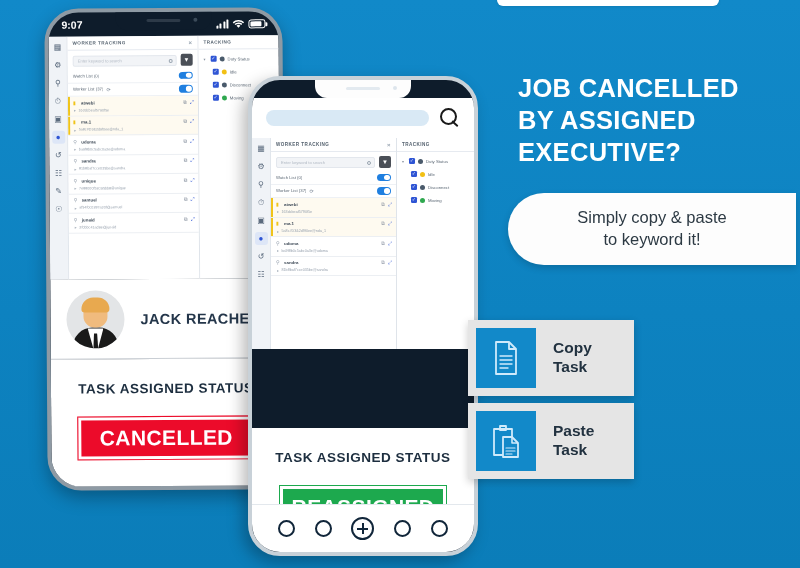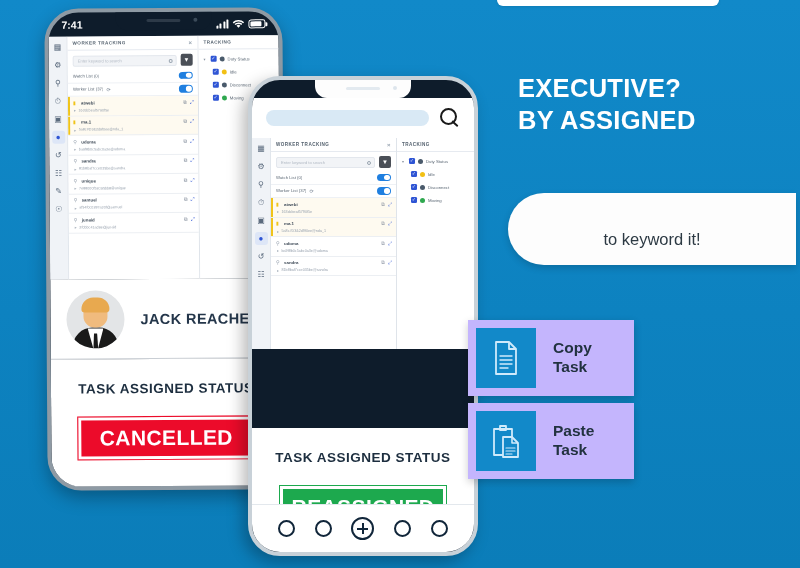--- a/index.html
+++ b/index.html
@@ -50,21 +50,21 @@
   .pill-text {
     color: #2d3a44;
     font-size: 16.5px;
     line-height: 1.32;
     font-weight: normal;
   }
 
   
   .card {
     position: absolute;
-    background: #c4b5fd;
+    background: #e5e5e5;
     box-shadow: 0 3px 8px rgba(0,0,0,.20);
     display: flex; align-items: center;
   }
   .card-copy  { left: 468px; top: 320px; width: 166px; height: 76px; }
   .card-paste { left: 468px; top: 403px; width: 166px; height: 76px; }
   .card-icon {
     width: 60px; height: 60px; margin-left: 8px;
     background: #1289c9;
     display: flex; align-items: center; justify-content: center;
     flex: none;
@@ -422,21 +422,21 @@
 
 <div class="top-band"></div>
 
 <div class="phone phone-back">
   <div class="notch">
     <div class="notch-speaker"></div>
     <div class="notch-cam"></div>
   </div>
 
   <div class="statusbar">
-    <span>7:41</span>
+    <span>9:07</span>
     <span class="sb-icons">
       <span class="bars">
           <i></i>
           <i></i>
           <i></i>
           <i></i>
         </span>
       <svg width="12" height="9" viewBox="0 0 12 9">
         <path d="M6 8.3 4.1 6.2a2.9 2.9 0 0 1 3.8 0L6 8.3z" fill="#fff"></path>
         <path d="M6 4.4c1.1 0 2.1.4 2.9 1.1l1-1.1A5.7 5.7 0 0 0 6 2.9a5.7 5.7 0 0 0-3.9 1.5l1 1.1A4.3 4.3 0 0 1 6 4.4z" fill="#fff"></path>
@@ -773,27 +773,28 @@
   <div class="botnav">
     <div class="nav-c"></div>
     <div class="nav-c"></div>
     <div class="nav-c plus"></div>
     <div class="nav-c"></div>
     <div class="nav-c"></div>
   </div>
 </div>
 
 <div class="headline">
+  <span class="l">JOB CANCELLED</span>
+  <span class="l">BY ASSIGNED</span>
   <span class="l">EXECUTIVE?</span>
-  <span class="l">BY ASSIGNED</span>
 </div>
 
 <div class="pill">
   <div class="pill-text">
-    <br>
+    <span>Simply copy &amp; paste</span><br>
     <span>to keyword it!</span>
   </div>
 </div>
 
 <div class="card card-copy">
   <div class="card-icon">
     <svg width="32" height="36" viewBox="0 0 32 36">
       <path d="M6 2h13l7 7v25H6z" fill="none" stroke="#cfeafb" stroke-width="1.8" stroke-linejoin="round"></path>
       <path d="M19 2v7h7" fill="none" stroke="#cfeafb" stroke-width="1.8" stroke-linejoin="round"></path>
       <path d="M10 16h12M10 20h12M10 24h12M10 28h8" stroke="#cfeafb" stroke-width="1.4" stroke-linecap="round"></path>

